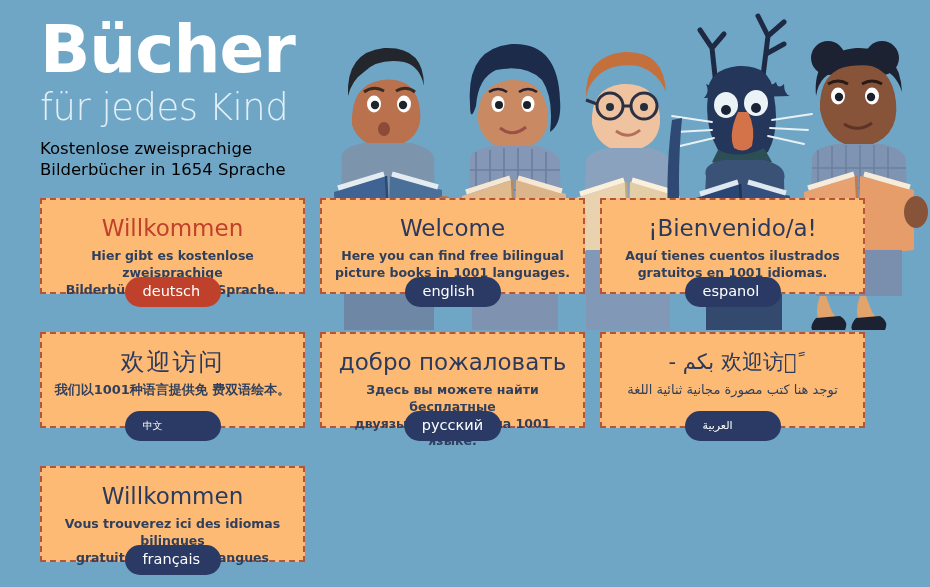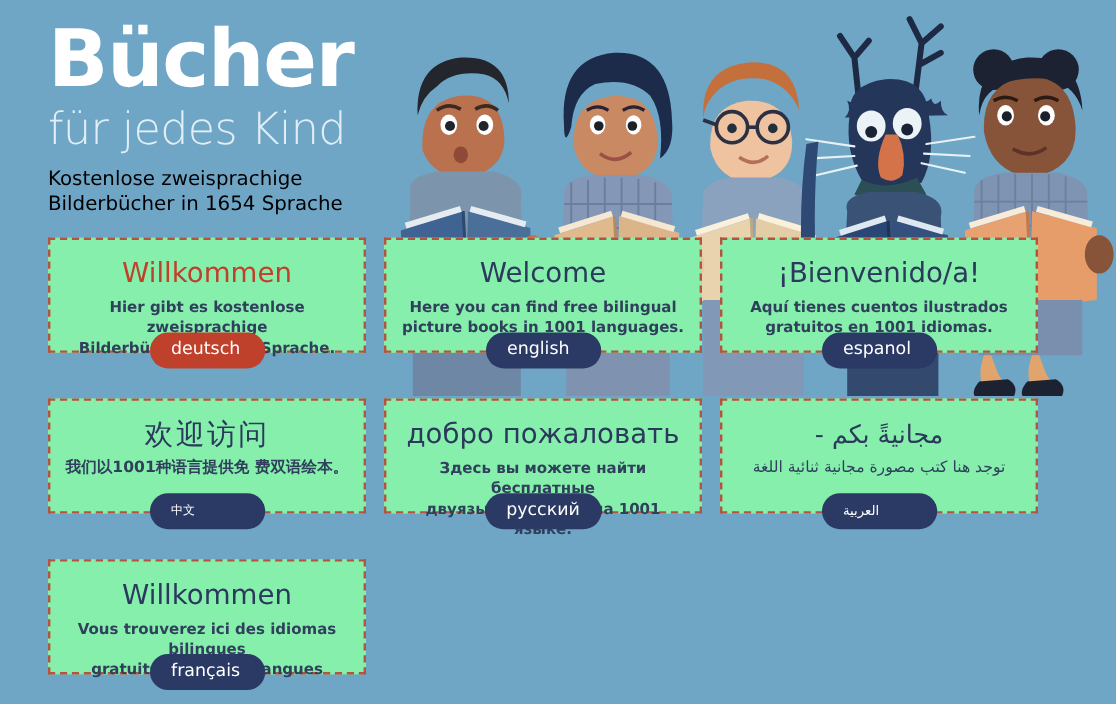--- a/index.html
+++ b/index.html
@@ -67,21 +67,21 @@
     display: grid;
     grid-template-columns: 265px 265px 265px;
     column-gap: 15px;
     row-gap: 38px;
     z-index: 6;
   }
 
   .lang-card {
     position: relative;
     height: 96px;
-    background: #86efac;
+    background: #fdba74;
     border: 2px dashed #b4543c;
     padding: 14px 12px 0 12px;
     text-align: center;
   }
   .lang-card.accent-red { border-color: #b4543c; }
   .lang-card.accent-navy { border-color: #b4543c; }
 
   .card-title {
     font-size: 23px;
     line-height: 28px;
@@ -332,21 +332,21 @@
   <div class="lang-card accent-navy">
     <div class="card-title">добро пожаловать</div>
     <div class="card-text">
       <div>Здесь вы можете найти бесплатные</div>
       <div>двуязычные книги на 1001 языке.</div>
     </div>
     <button class="card-button">русский</button>
   </div>
 
   <div class="lang-card accent-navy rtl">
-    <div class="card-title">مجانيةً بكم -</div>
+    <div class="card-title">欢迎访问ً بكم -</div>
     <div class="card-text">
       <div>توجد هنا كتب مصورة مجانية ثنائية اللغة</div>
     </div>
     <button class="card-button">العربية</button>
   </div>
 
   <div class="lang-card accent-navy">
     <div class="card-title">Willkommen</div>
     <div class="card-text">
       <div>Vous trouverez ici des idiomas bilingues</div>

